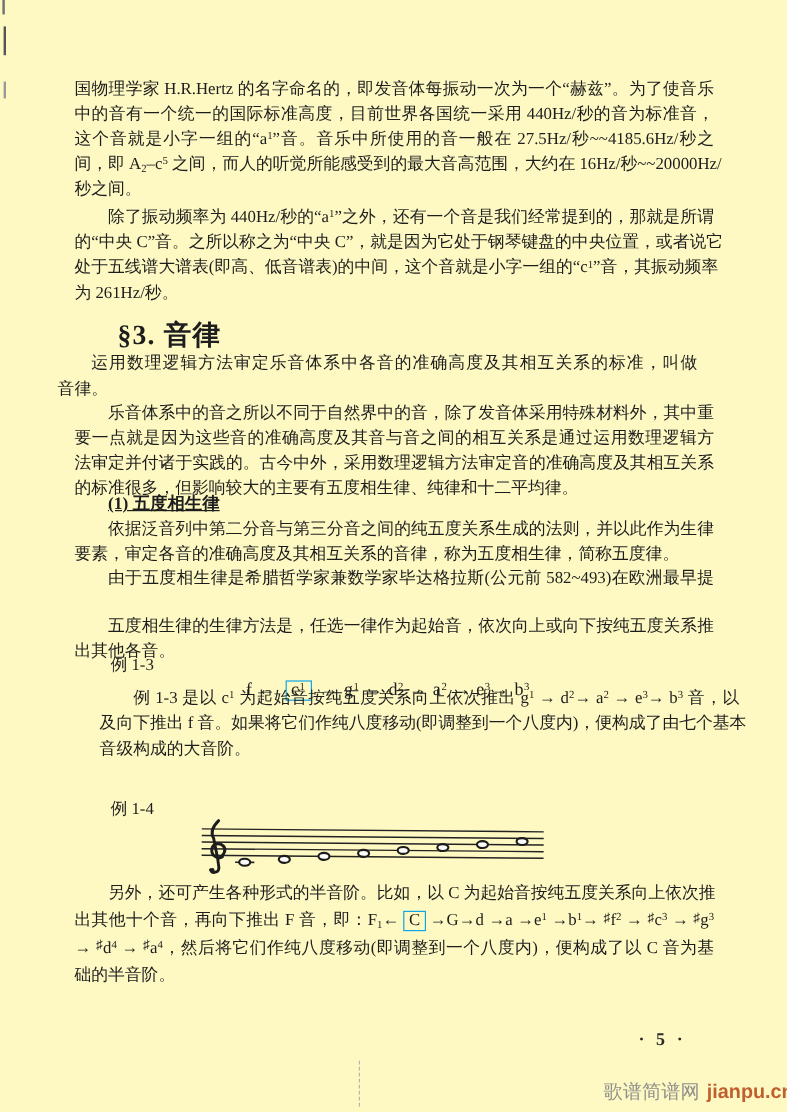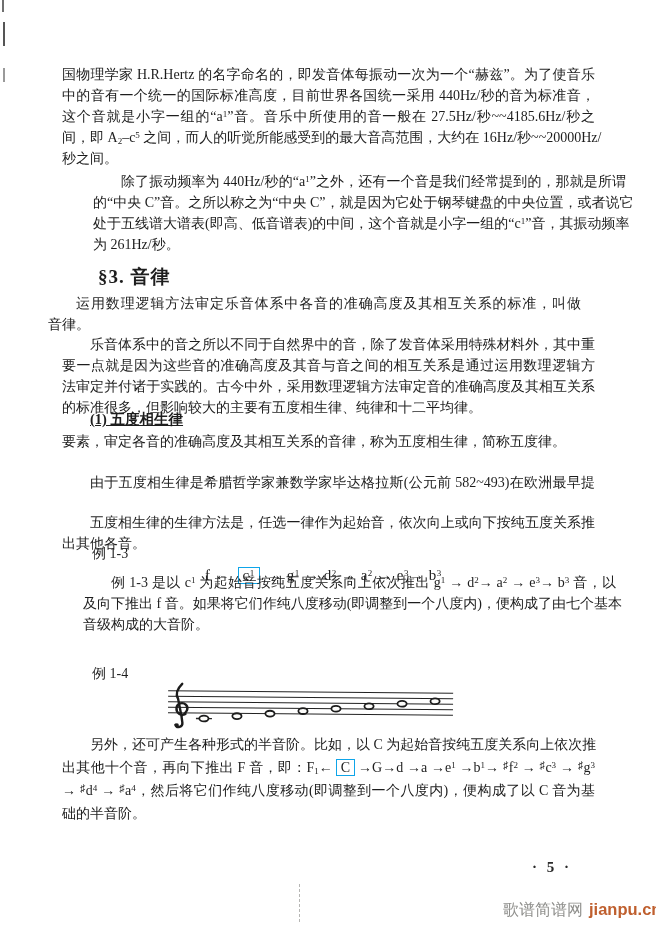--- a/index.html
+++ b/index.html
@@ -3,41 +3,41 @@
 <meta charset="utf-8">
 <style>
   html,body{margin:0;padding:0;}
   body{
     width:656px;height:927px;
     background:#e9e9e7;
     font-family:"Liberation Serif","DejaVu Serif",serif;
   }
   .page{
     position:relative;width:656px;height:927px;overflow:hidden;
-    background:#ffffff;
+    background:#fef9c3;
     color:#1d1d1d;
   }
   .block{position:absolute;}
   .para{width:533px;font-size:14px;}
   .para .line{
     height:21px;line-height:21px;white-space:nowrap;
     text-align:justify;text-align-last:justify;text-justify:distribute;
   }
   .para.wide-lh .line{height:23px;line-height:23px;}
   .para .line.short{text-align-last:left;}
   .para .line.ind{text-indent:2em;}
   sup,sub{font-size:9px;line-height:0;}
   sup{vertical-align:4px;}
   sub{vertical-align:-2px;}
   sup.sh{font-size:11px;vertical-align:3px;}
   .box{
     display:inline-block;border:1px solid #0ea5e9;padding:0 4px;margin:0 3px;
     line-height:15px;text-indent:0;
   }
-  .h3{font-size:19px;font-weight:700;letter-spacing:1px;}
+  .h3{font-size:23px;font-weight:700;letter-spacing:1px;}
   .sub{font-size:14.5px;font-weight:700;}
   .exlabel{font-size:14px;text-align:center;}
   .formula{font-size:15px;white-space:nowrap;letter-spacing:.5px;}
   .staff svg{display:block;}
   .pageno{
     position:absolute;top:859px;left:527px;width:50px;
     font-size:15px;font-weight:600;text-align:center;letter-spacing:3px;color:#2a2a2a;
   }
   .watermark{
     position:absolute;top:900px;left:503px;white-space:nowrap;
@@ -55,39 +55,40 @@
 
 <div class="page">
   <div id="content">
       <div class="block para" style="top: 64px; left: 62px;">
         <div class="line">国物理学家 H.R.Hertz 的名字命名的，即发音体每振动一次为一个“赫兹”。为了使音乐</div>
         <div class="line">中的音有一个统一的国际标准高度，目前世界各国统一采用 440Hz/秒的音为标准音，</div>
         <div class="line">这个音就是小字一组的“a<sup>1</sup>”音。音乐中所使用的音一般在 27.5Hz/秒~~4185.6Hz/秒之</div>
         <div class="line">间，即 A<sub>2</sub>–c<sup>5</sup> 之间，而人的听觉所能感受到的最大音高范围，大约在 16Hz/秒~~20000Hz/</div>
         <div class="line short">秒之间。</div>
       </div>
-      <div class="block para" style="top: 171px; left: 62px; margin-left: 31px;">
+      <div class="block para" style="top: 171px; left: 62px;">
         <div class="line ind">除了振动频率为 440Hz/秒的“a<sup>1</sup>”之外，还有一个音是我们经常提到的，那就是所谓</div>
         <div class="line">的“中央 C”音。之所以称之为“中央 C”，就是因为它处于钢琴键盘的中央位置，或者说它</div>
         <div class="line">处于五线谱大谱表(即高、低音谱表)的中间，这个音就是小字一组的“c<sup>1</sup>”音，其振动频率</div>
         <div class="line short">为 261Hz/秒。</div>
       </div>
       <div class="block h3" style="top: 264px; left: 98px;">§3. 音律</div>
       <div class="block para" style="top: 293px; left: 48px;">
         <div class="line ind">运用数理逻辑方法审定乐音体系中各音的准确高度及其相互关系的标准，叫做</div>
         <div class="line short">音律。</div>
       </div>
       <div class="block para" style="top: 334px; left: 62px;">
         <div class="line ind">乐音体系中的音之所以不同于自然界中的音，除了发音体采用特殊材料外，其中重</div>
         <div class="line">要一点就是因为这些音的准确高度及其音与音之间的相互关系是通过运用数理逻辑方</div>
         <div class="line">法审定并付诸于实践的。古今中外，采用数理逻辑方法审定音的准确高度及其相互关系</div>
         <div class="line short">的标准很多，但影响较大的主要有五度相生律、纯律和十二平均律。</div>
       </div>
       <div class="block sub" style="top: 410px; left: 90px; text-decoration: underline;">(1) 五度相生律</div>
       <div class="block para" style="top: 431px; left: 62px;">
+        <div class="line ind">依据泛音列中第二分音与第三分音之间的纯五度关系生成的法则，并以此作为生律</div>
         <div class="line short">要素，审定各音的准确高度及其相互关系的音律，称为五度相生律，简称五度律。</div>
       </div>
       <div class="block para" style="top: 472px; left: 62px;">
         <div class="line ind">由于五度相生律是希腊哲学家兼数学家毕达格拉斯(公元前 582~493)在欧洲最早提</div>
       </div>
       <div class="block para" style="top: 512px; left: 62px;">
         <div class="line ind">五度相生律的生律方法是，任选一律作为起始音，依次向上或向下按纯五度关系推</div>
         <div class="line short">出其他各音。</div>
       </div>
       <div class="block exlabel" style="top: 545px; left: 92px;">例 1-3</div>

